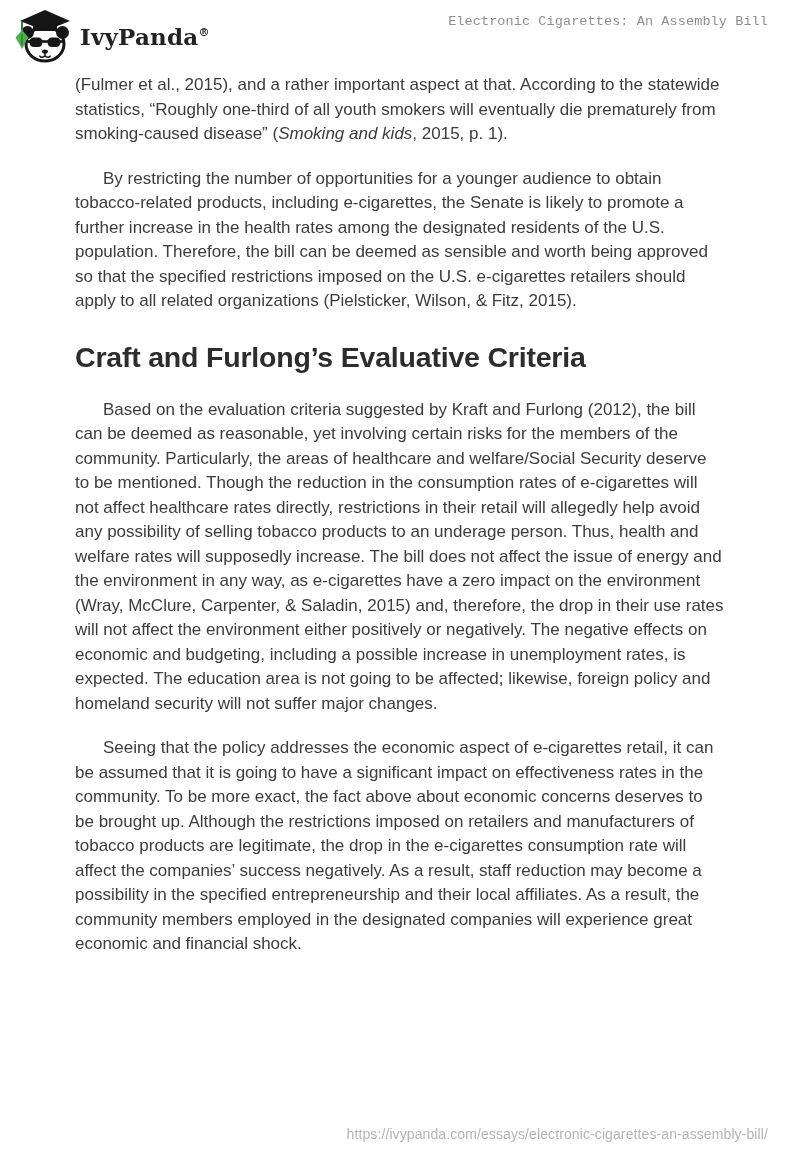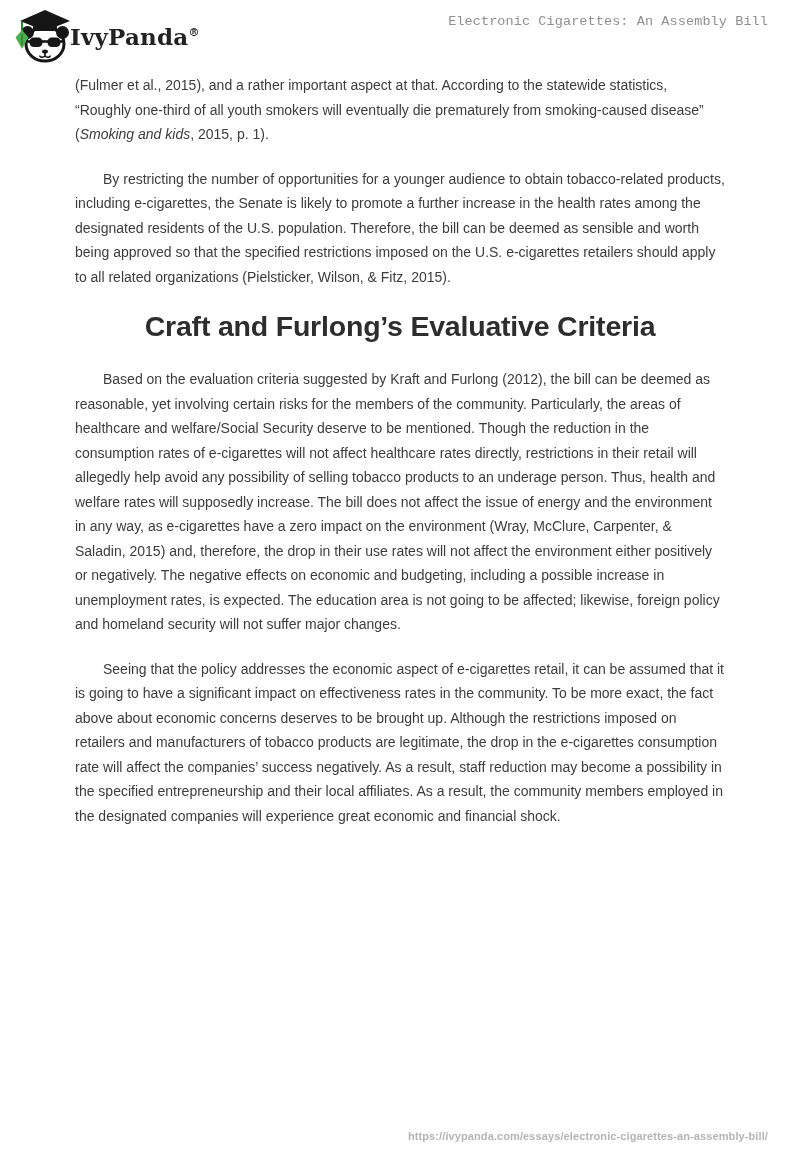--- a/index.html
+++ b/index.html
@@ -12,47 +12,46 @@
   }
   .page { width: 800px; height: 1160px; position: relative; background: #fff; }
 
   
   .header { position: relative; height: 64px; }
   .logo-wrap { position: absolute; left: 14px; top: 8px; display: flex; align-items: center; }
   .logo-svg { width: 56px; height: 56px; display: block; }
   .brand {
     font-family: "DejaVu Serif", "Liberation Serif", serif;
     font-weight: 700; font-size: 23px; color: #222222;
-    margin-left: 0; letter-spacing: 0.2px;
+    margin-left: 10px; letter-spacing: 0.2px;
   }
   .brand sup { font-size: 11px; vertical-align: 9px; font-weight: 700; }
   .doc-title {
     position: absolute; right: 32px; top: 14px;
     font-size: 13.5px; color: #8f8f8f; letter-spacing: 0.1px; font-family: Liberation Mono, monospace;
   }
 
   
   .content { padding: 9px 75px 0 75px; }
   .content p {
-    font-size: 14px; line-height: 24.5px; color: #3c3c3c;
+    font-size: 17px; line-height: 24.5px; color: #3c3c3c;
     margin: 0 0 20px 0; text-align: left;
   }
   .content p.ind { text-indent: 28px; }
   .content h2 {
     font-size: 28.5px; line-height: 31px; font-weight: 700;
     color: #2d2d2d; letter-spacing: -0.2px;
-    margin: 22px 0 25px 0;
-    text-align: center;
+    margin: 28px 0 25px 0;
   }
   .content em { font-style: italic; }
 
   
   .footer-url {
     position: absolute; right: 32px; bottom: 18px;
-    font-size: 11px; color: #b4b4b4; letter-spacing: 0.1px; font-weight: bold;
+    font-size: 14px; color: #b4b4b4; letter-spacing: 0.1px;
   }
 </style>
 </head>
 <body>
 
 <div class="page">
 
   <div class="header">
     <div class="logo-wrap">
       <svg class="logo-svg" viewBox="0 0 56 56" aria-hidden="true">

